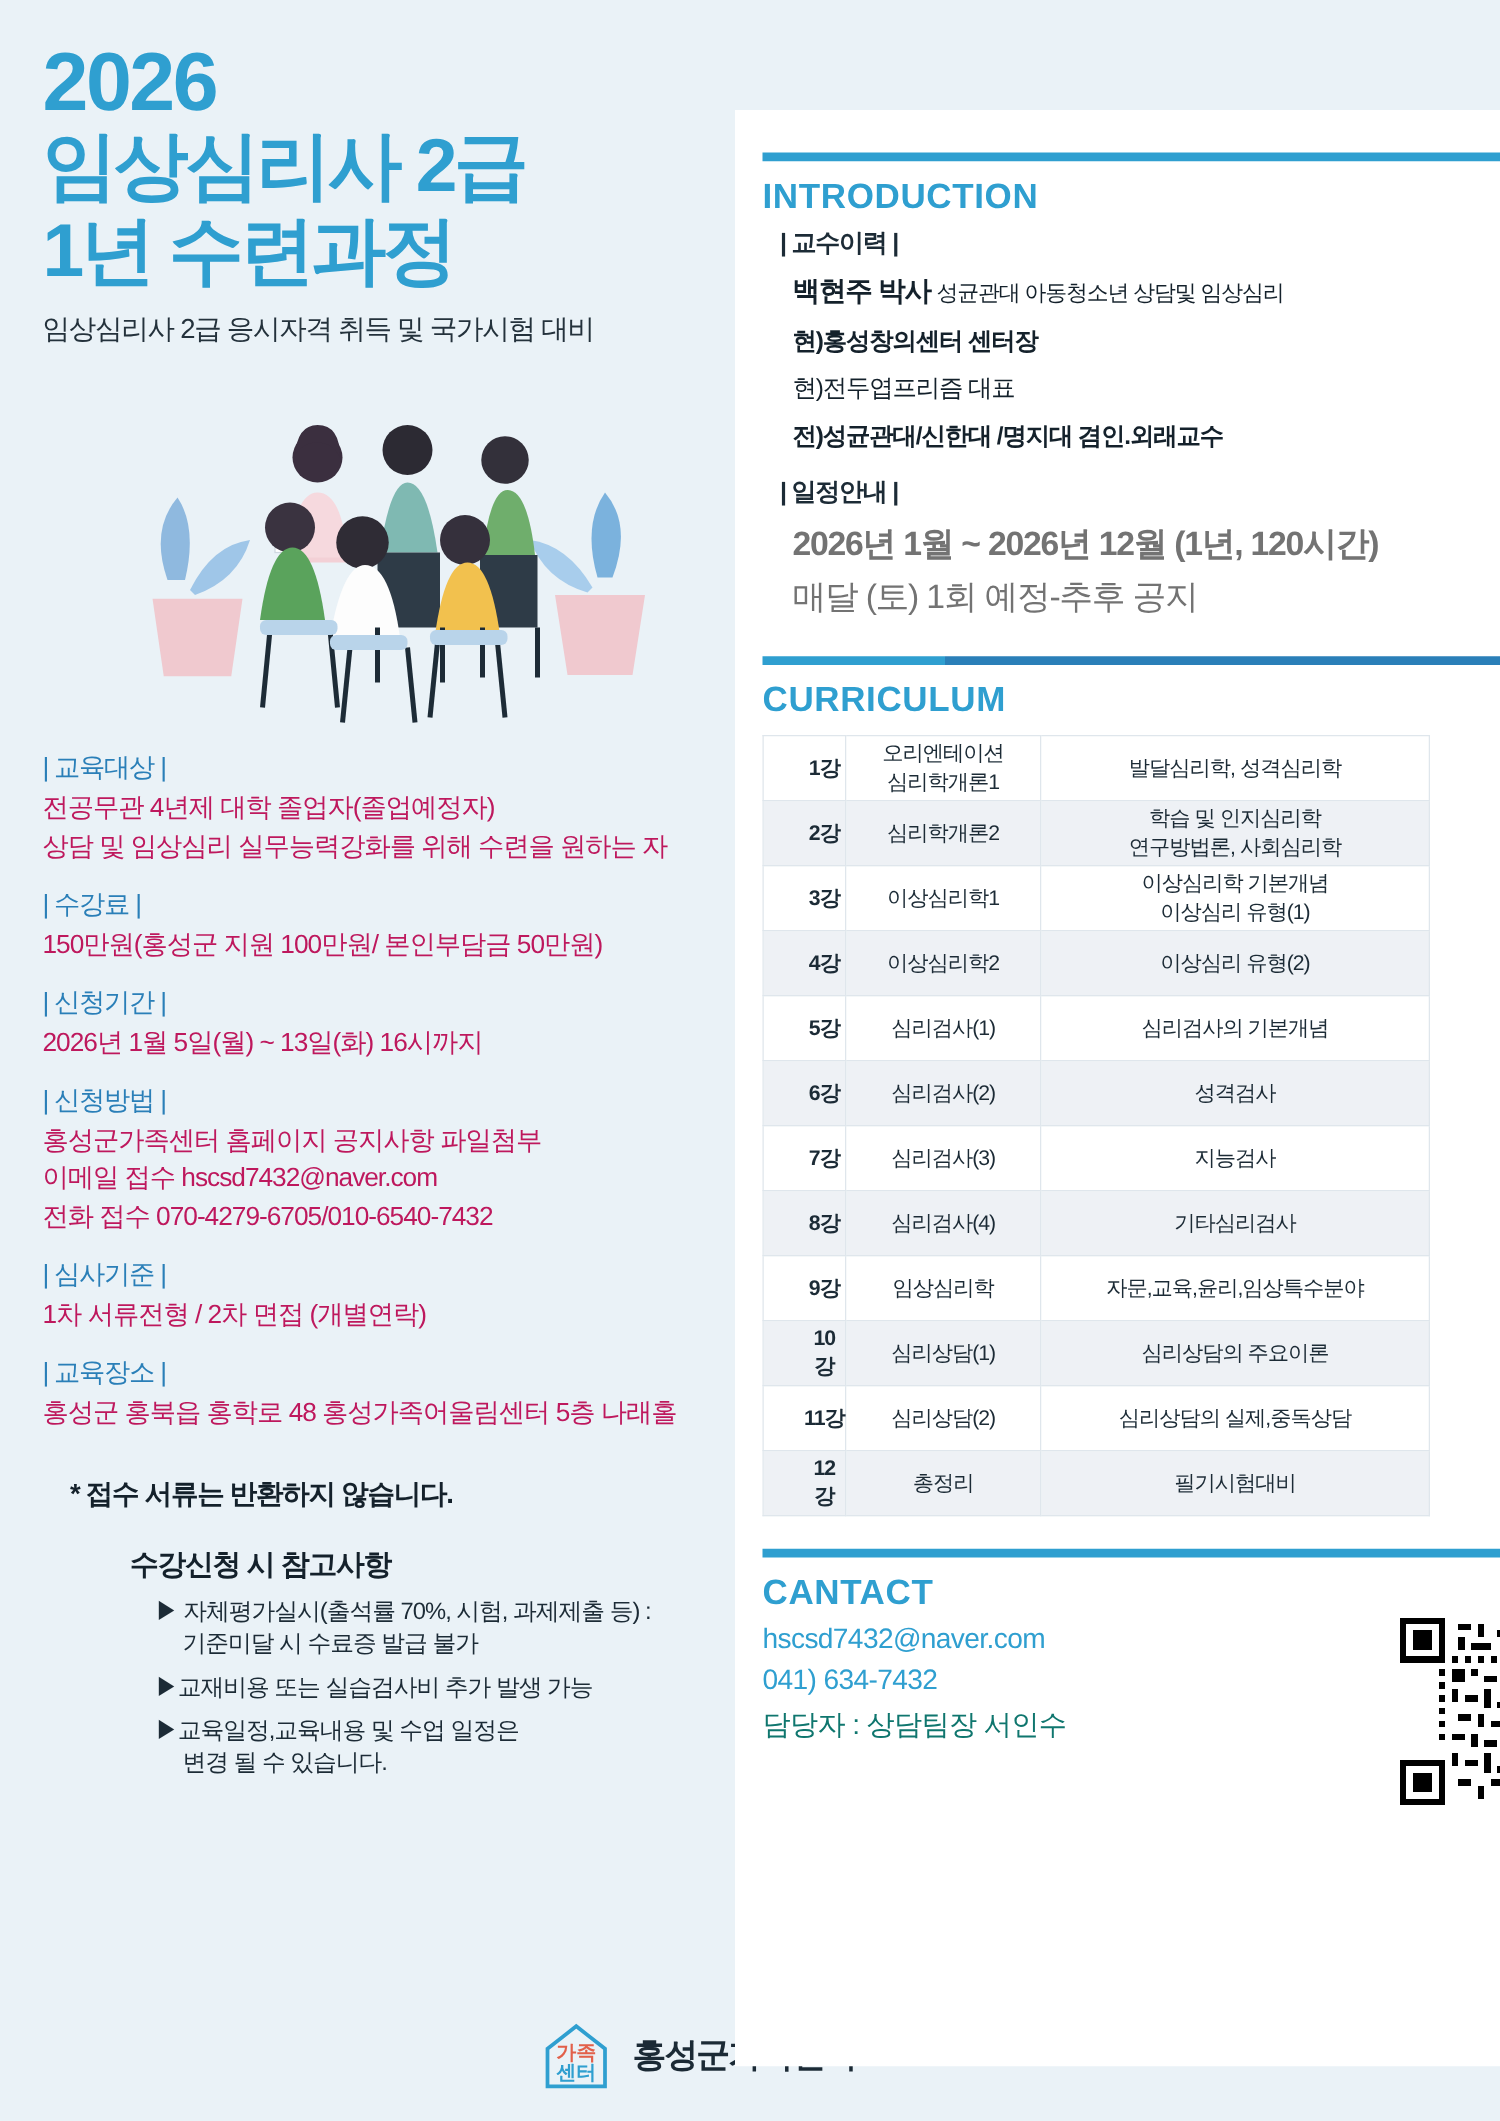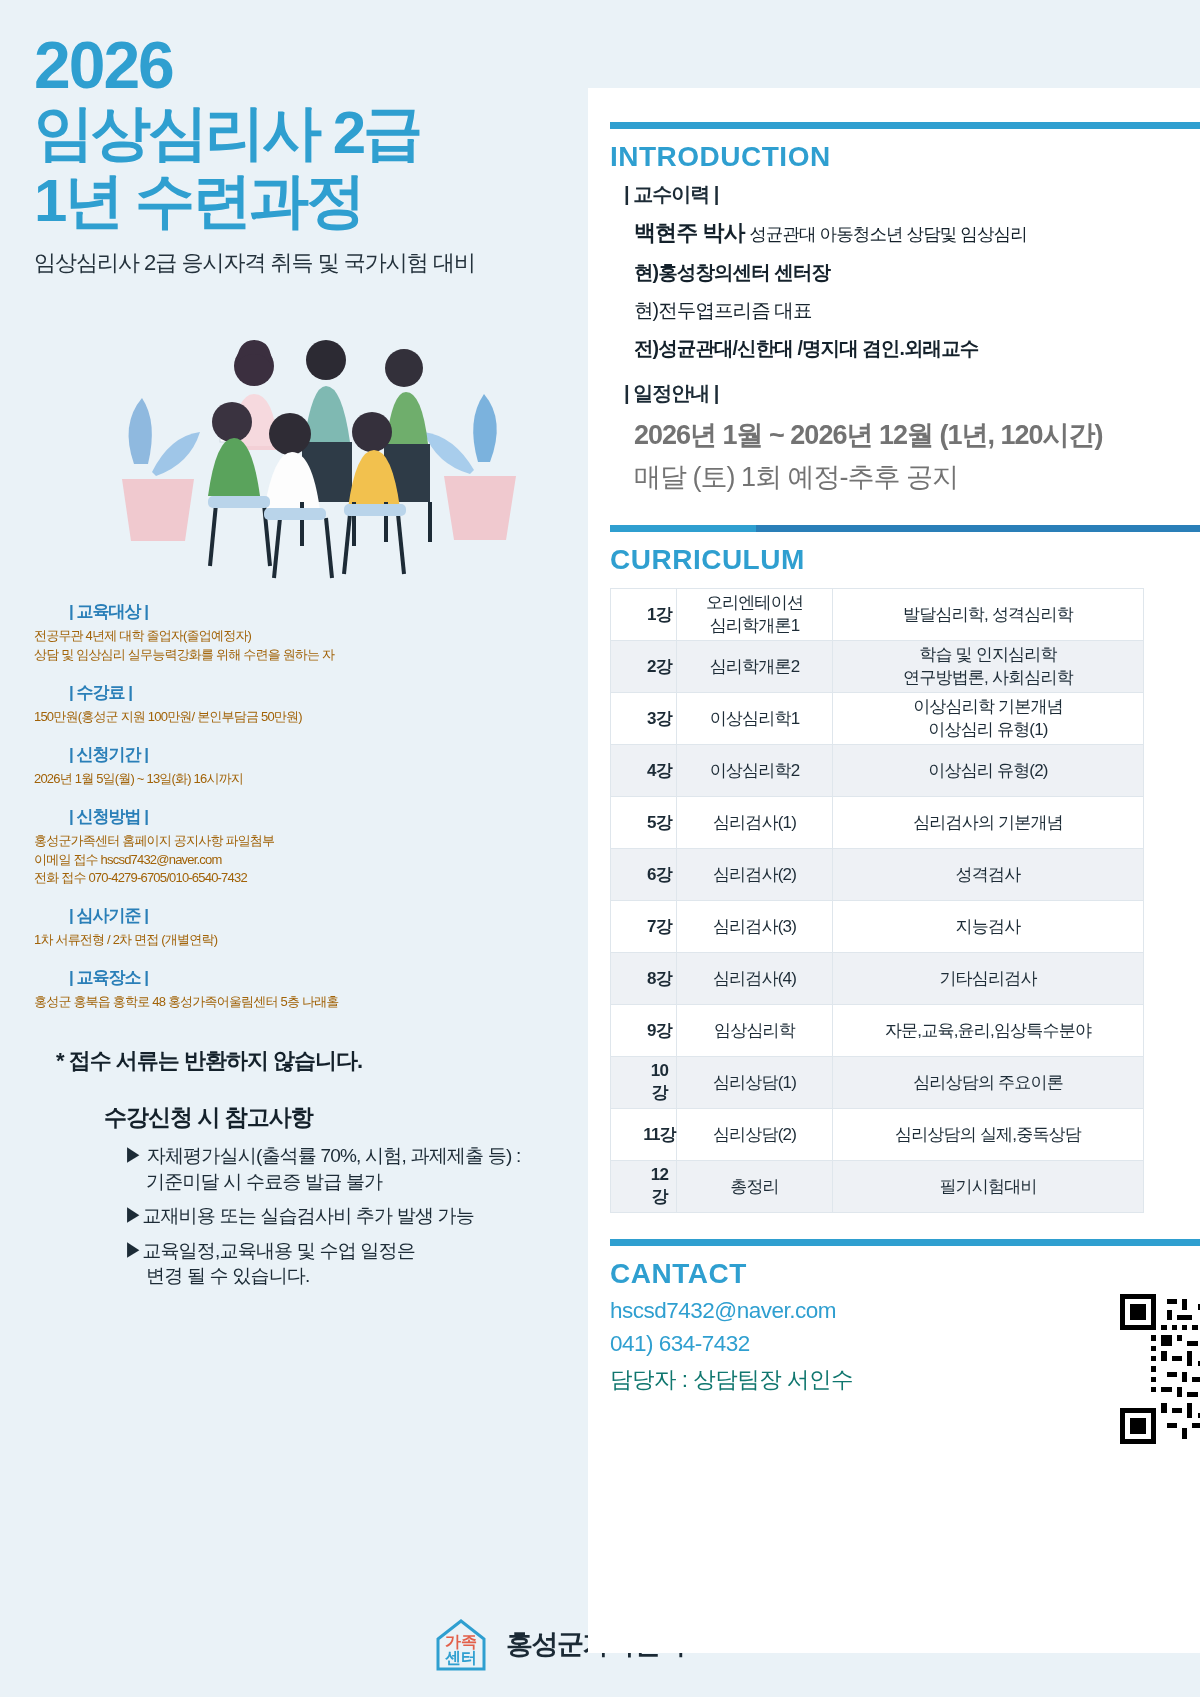--- a/index.html
+++ b/index.html
@@ -28,24 +28,24 @@
     font-size: 22px; color: #24323c; margin-top: 14px; letter-spacing: -1px;
   }
 
   
   .illus { position: relative; width: 420px; height: 270px; margin: 36px 0 0 70px; }
   .illus svg { display: block; }
 
   
   .info { margin-top: 14px; padding-right: 20px; }
   .info-h {
-    font-size: 17px; font-weight: bold; color: #2a7fb8; letter-spacing: -1px;
-    margin-top: 16px; margin-bottom: 4px; margin-left: 35px;
-  }
-  .info-p { font-size: 13px; line-height: 1.45; color: #a16207; letter-spacing: -0.8px; }
+    font-size: 21px; font-weight: normal; color: #2a7fb8; letter-spacing: -1px;
+    margin-top: 16px; margin-bottom: 4px;
+  }
+  .info-p { font-size: 21px; line-height: 1.45; color: #be185d; letter-spacing: -0.8px; }
 
   .notice {
     font-size: 22px; font-weight: bold; letter-spacing: -1px;
     margin: 34px 0 0 22px; color: #14212b;
   }
   .ref-title {
     font-size: 23px; font-weight: bold; letter-spacing: -1px;
     margin: 26px 0 10px 70px; color: #14212b;
   }
   .ref-list { margin-left: 80px; }

